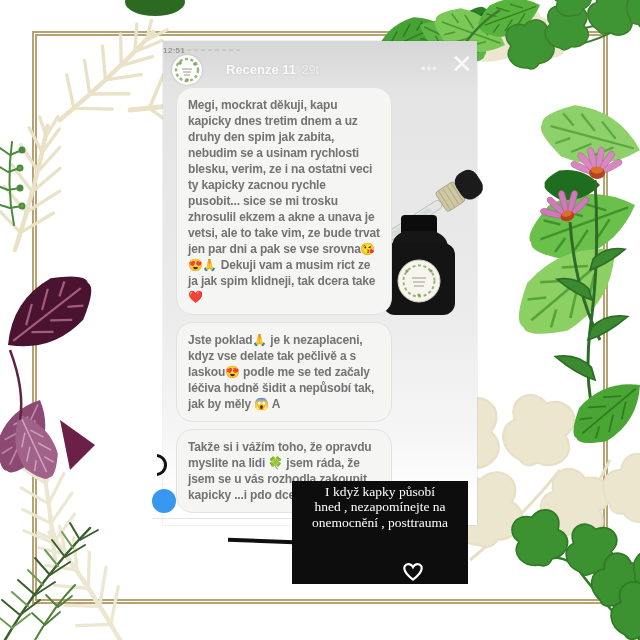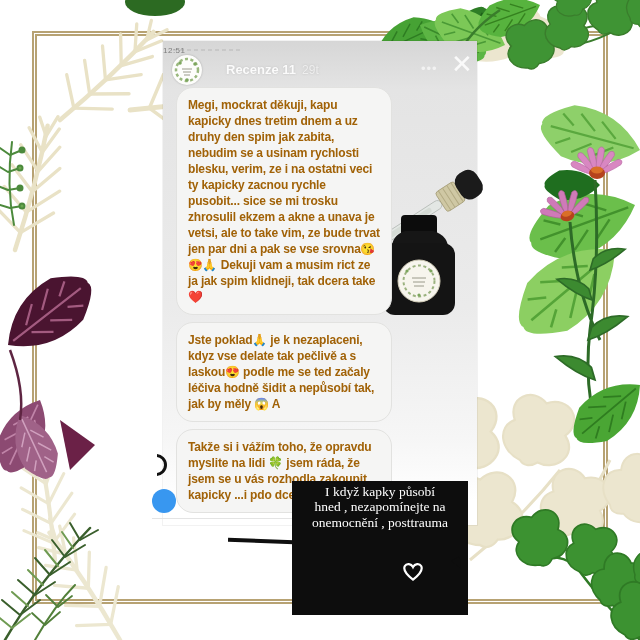--- a/index.html
+++ b/index.html
@@ -30,36 +30,36 @@
   .hdr-title{left:63px;top:21px;font-size:13px;font-weight:700;
     color:rgba(255,255,255,.92);text-shadow:0 0 2px rgba(160,160,160,.5);}
   .hdr-age{font-weight:400;color:rgba(255,255,255,.65);font-size:12px;margin-left:6px;}
   .hdr-more{left:258px;top:20px;font-size:13px;color:#f2f2f2;letter-spacing:1px;cursor:pointer;}
   .hdr-close{left:288px;top:8px;font-size:26px;font-weight:300;color:#fafafa;cursor:pointer;}
   .msgs{position:absolute;left:13px;top:46px;width:216px;}
   .bubble{
     position:relative;z-index:2;box-sizing:border-box;width:216px;
     background:#f5f5f4;border:1px solid #e2e2e0;border-radius:17px;
     padding:9px 11px;margin-bottom:7px;
-    font-size:12px;line-height:16px;font-weight:700;color:#a16207;
+    font-size:12px;line-height:16px;font-weight:700;color:#737373;
     letter-spacing:-0.15px;
   }
   .product{left:190px;top:124px;width:150px;height:152px;z-index:1;}
   .composer{left:-11px;top:446px;width:290px;height:34px;}
   .cam-btn{left:0;top:2px;width:24px;height:24px;border-radius:50%;
     background:#3897f0;cursor:pointer;}
   .msg-input{left:34px;top:3px;width:200px;border:none;outline:none;background:transparent;
     font-family:"Liberation Sans",sans-serif;font-size:13px;color:#9a9a9a;}
   .composer-line{left:0;top:31px;width:300px;height:1px;background:#e4e4e4;}
   .partial-mark{left:-6px;top:411px;width:16px;height:26px;overflow:hidden;}
   .partial-mark i{display:block;width:22px;height:22px;margin-left:-12px;margin-top:2px;
     border:3px solid #111;border-radius:50%;box-sizing:border-box;}
   
   .annotation{
-    left:292px;top:481px;width:176px;height:134px;z-index:6;background:#0d0d0d;
+    left:292px;top:481px;width:176px;height:103px;z-index:6;background:#0d0d0d;
     color:#ffffff;font-family:"Liberation Serif",serif;font-size:13.5px;line-height:15.4px;
     text-align:center;padding-top:3px;box-sizing:border-box;
   }
   .pointer-line{left:228px;top:539px;width:66px;height:4px;background:#0f0f0f;
     transform:rotate(2deg);z-index:6;}
   .heart-sticker{left:402px;top:561px;width:22px;height:22px;z-index:7;}
   .sticker-mark{left:453px;top:558px;width:0;height:0;z-index:7;
     border-left:5px solid transparent;border-right:5px solid transparent;
     border-top:11px solid #0d0d0d;transform:rotate(-28deg);}
 </style>

